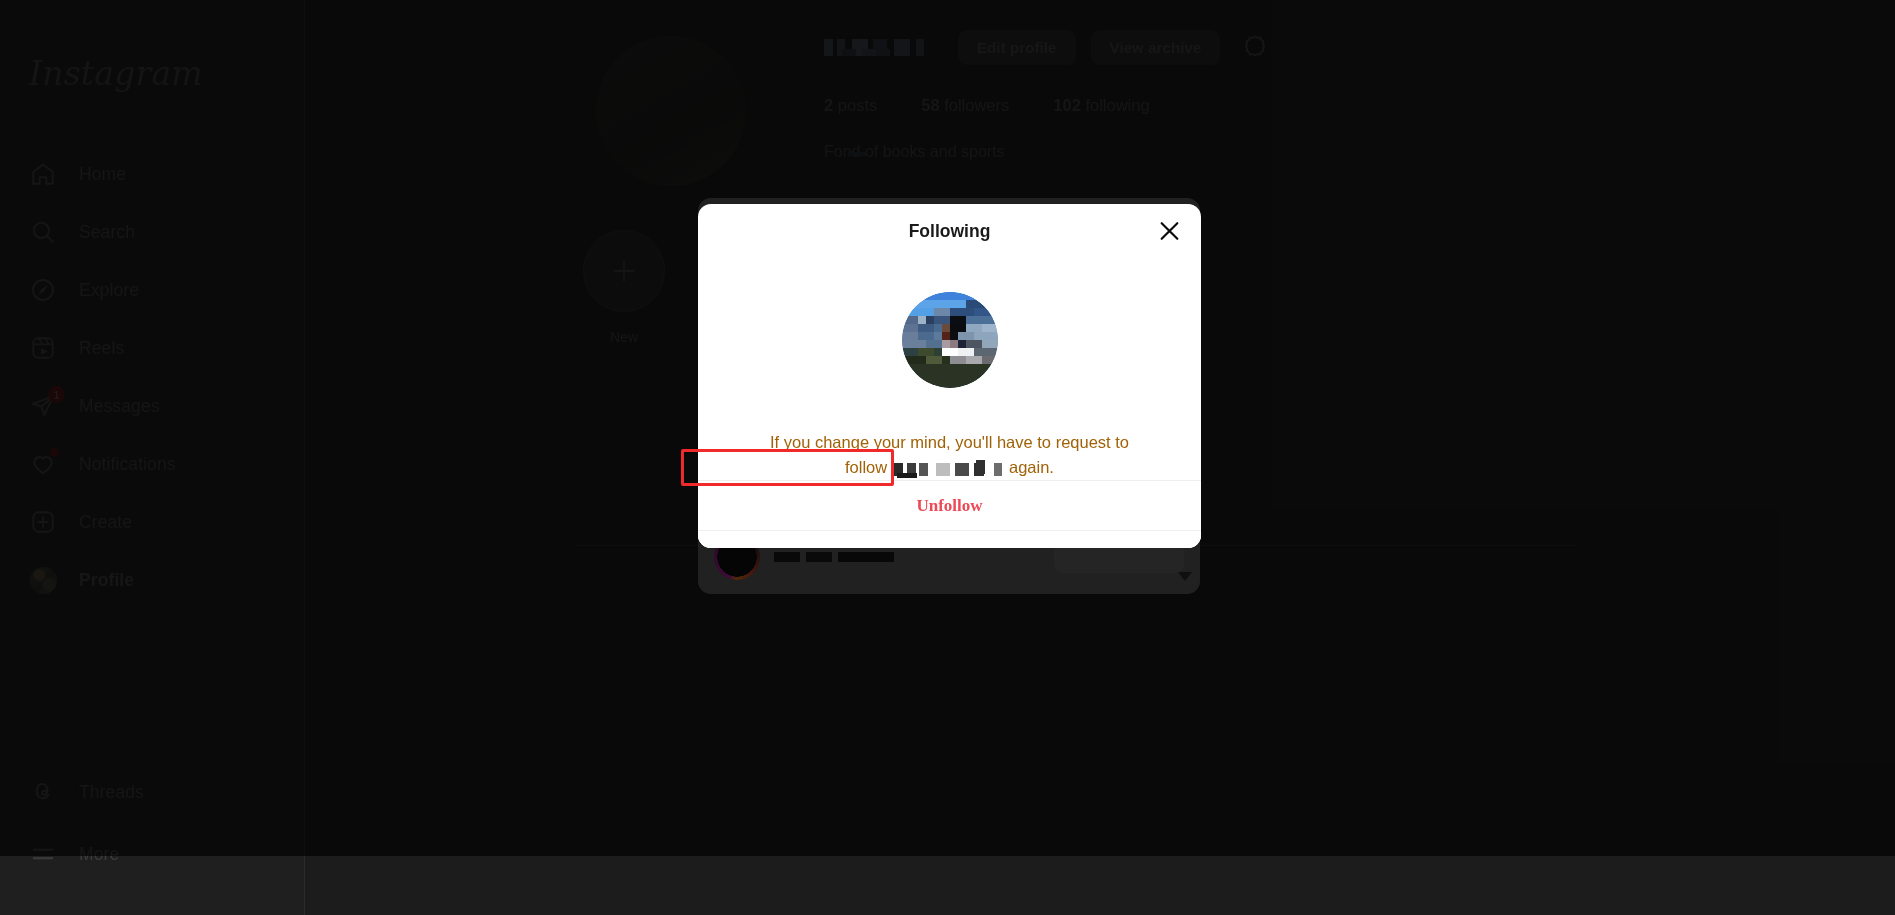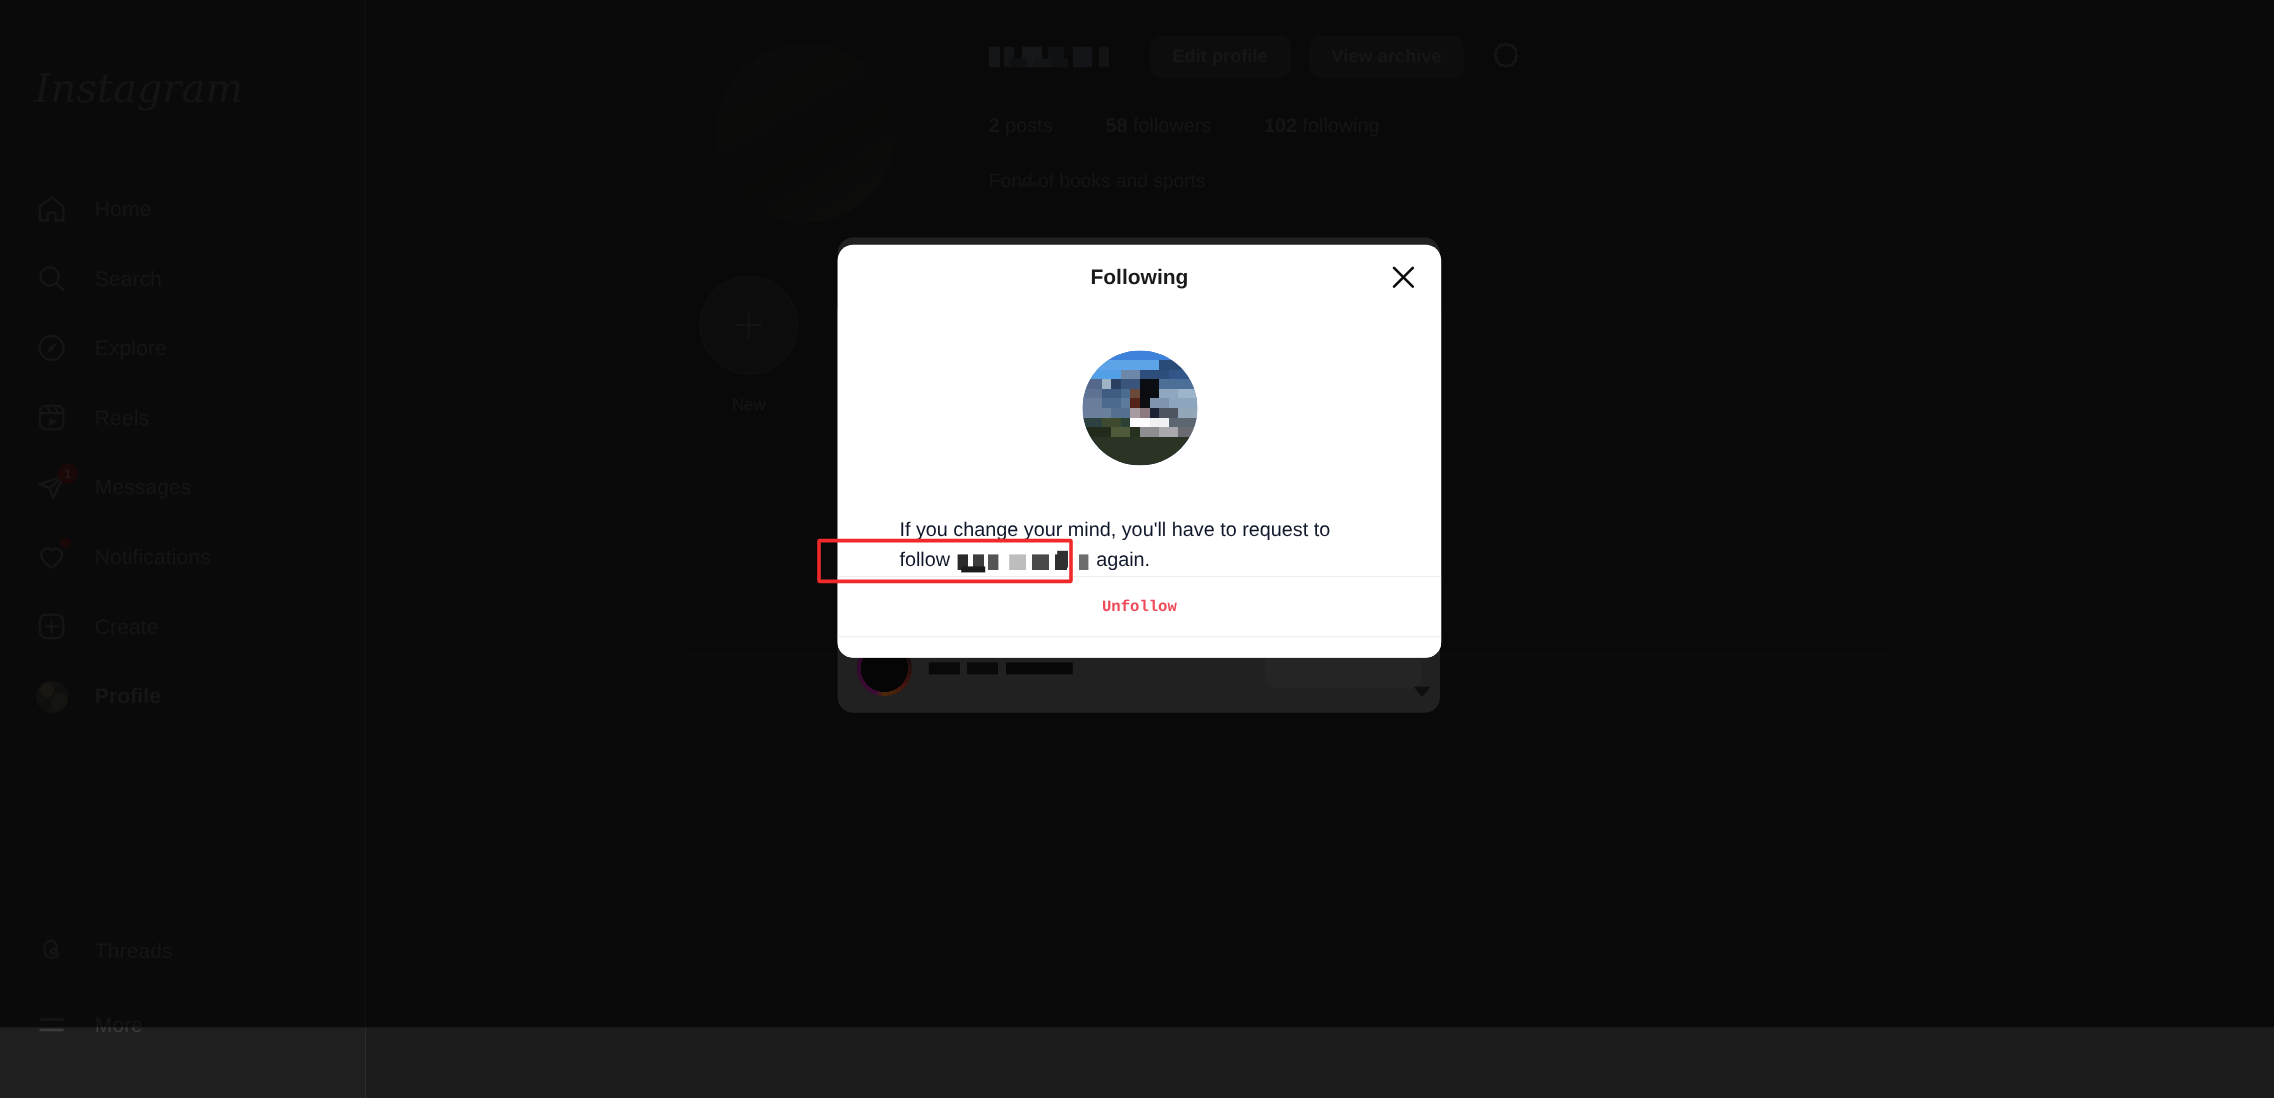--- a/index.html
+++ b/index.html
@@ -200,41 +200,42 @@
   .modal-close { position: absolute; right: 19px; top: 50%; transform: translateY(-50%); cursor:pointer; background:none;border:none;padding:0; line-height:0;}
   .modal-body { flex: 1 1 auto; background:#fff; display:flex; flex-direction:column; align-items:center; }
   .modal-av {
     width: 96px; height: 96px; border-radius: 50%;
     margin-top: 34px;
     overflow: hidden;
   }
   .modal-text {
     margin-top: 42px;
     width: 400px;
+    text-align: center;
     font-size: 16.5px;
-    color: #0f172a;
+    color: #a16207;
     line-height: 25px;
   }
   .inline-blur1, .inline-blur2 {
     display:inline-block; vertical-align: -3px; height: 13px; position:relative;
   }
   .inline-blur1 { width: 34px; margin: 0 2px;
     background: linear-gradient(to right,#2a2a2a 0 9px,transparent 9px 13px,#3c3c3c 13px 22px,transparent 22px 25px,#555 25px 34px);}
   .inline-blur1::after{content:"";position:absolute;left:3px;top:10px;width:20px;height:5px;background:#1b1b1b;}
   .inline-blur2 { width: 66px; margin: 0 2px;
     background: linear-gradient(to right,#bdbdbd 0 14px,transparent 14px 19px,#4a4a4a 19px 33px,transparent 33px 38px,#2f2f2f 38px 48px,transparent 48px 58px,#6d6d6d 58px 66px);}
   .inline-blur2::after{content:"";position:absolute;left:40px;top:-3px;width:9px;height:14px;background:#303030;}
   .modal-actions { background:#fff; }
   .modal-btn {
     width: 100%; height: 50px;
     border: none; background: #fff;
     border-top: 1px solid #efefef;
-    font-size: 13px; cursor: pointer;
+    font-size: 17px; cursor: pointer;
     display:flex; align-items:center; justify-content:center;
-    font-family: Liberation Mono, monospace;
+    font-family: Liberation Serif, serif;
   }
   .modal-btn.danger { color: #ed4956; font-weight: bold; }
   .modal-btn.neutral { color: #1c1c1c; }
   .hl-box {
     position: absolute;
     left: 681px; top: 449px;
     width: 213px; height: 37px;
     border: 3px solid #f02a2a;
     border-radius: 2px;
     pointer-events: none;

